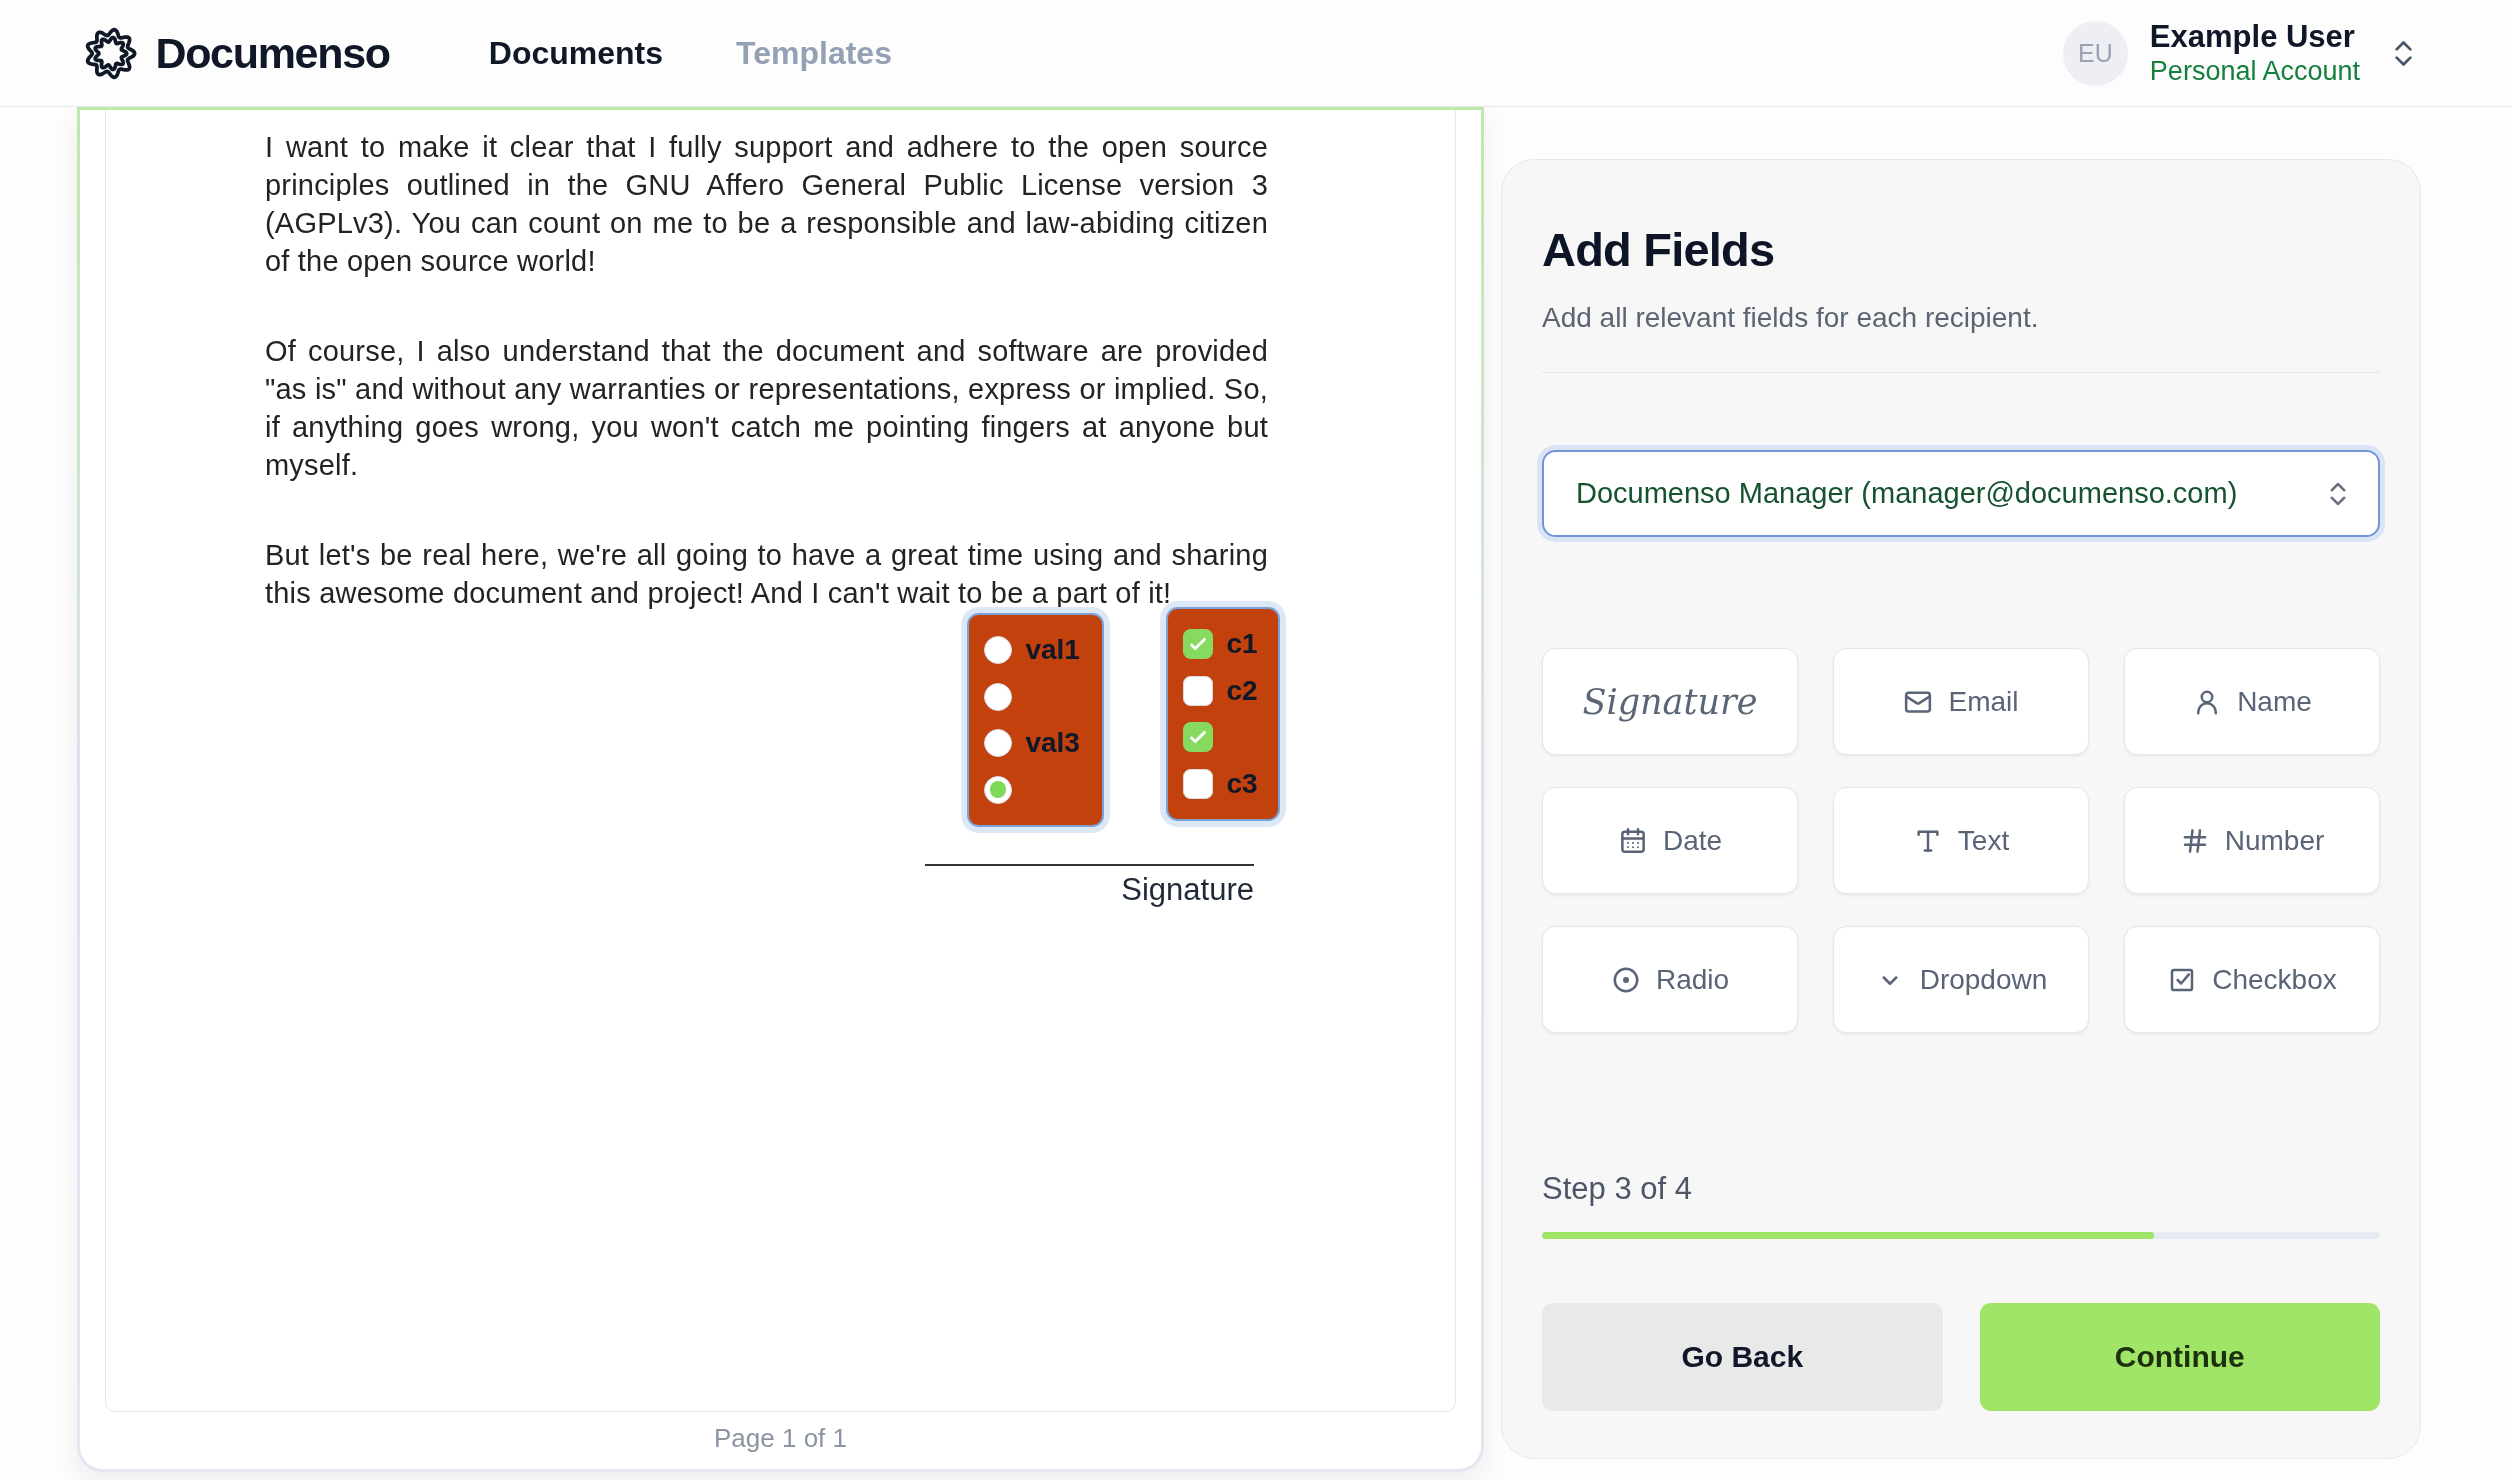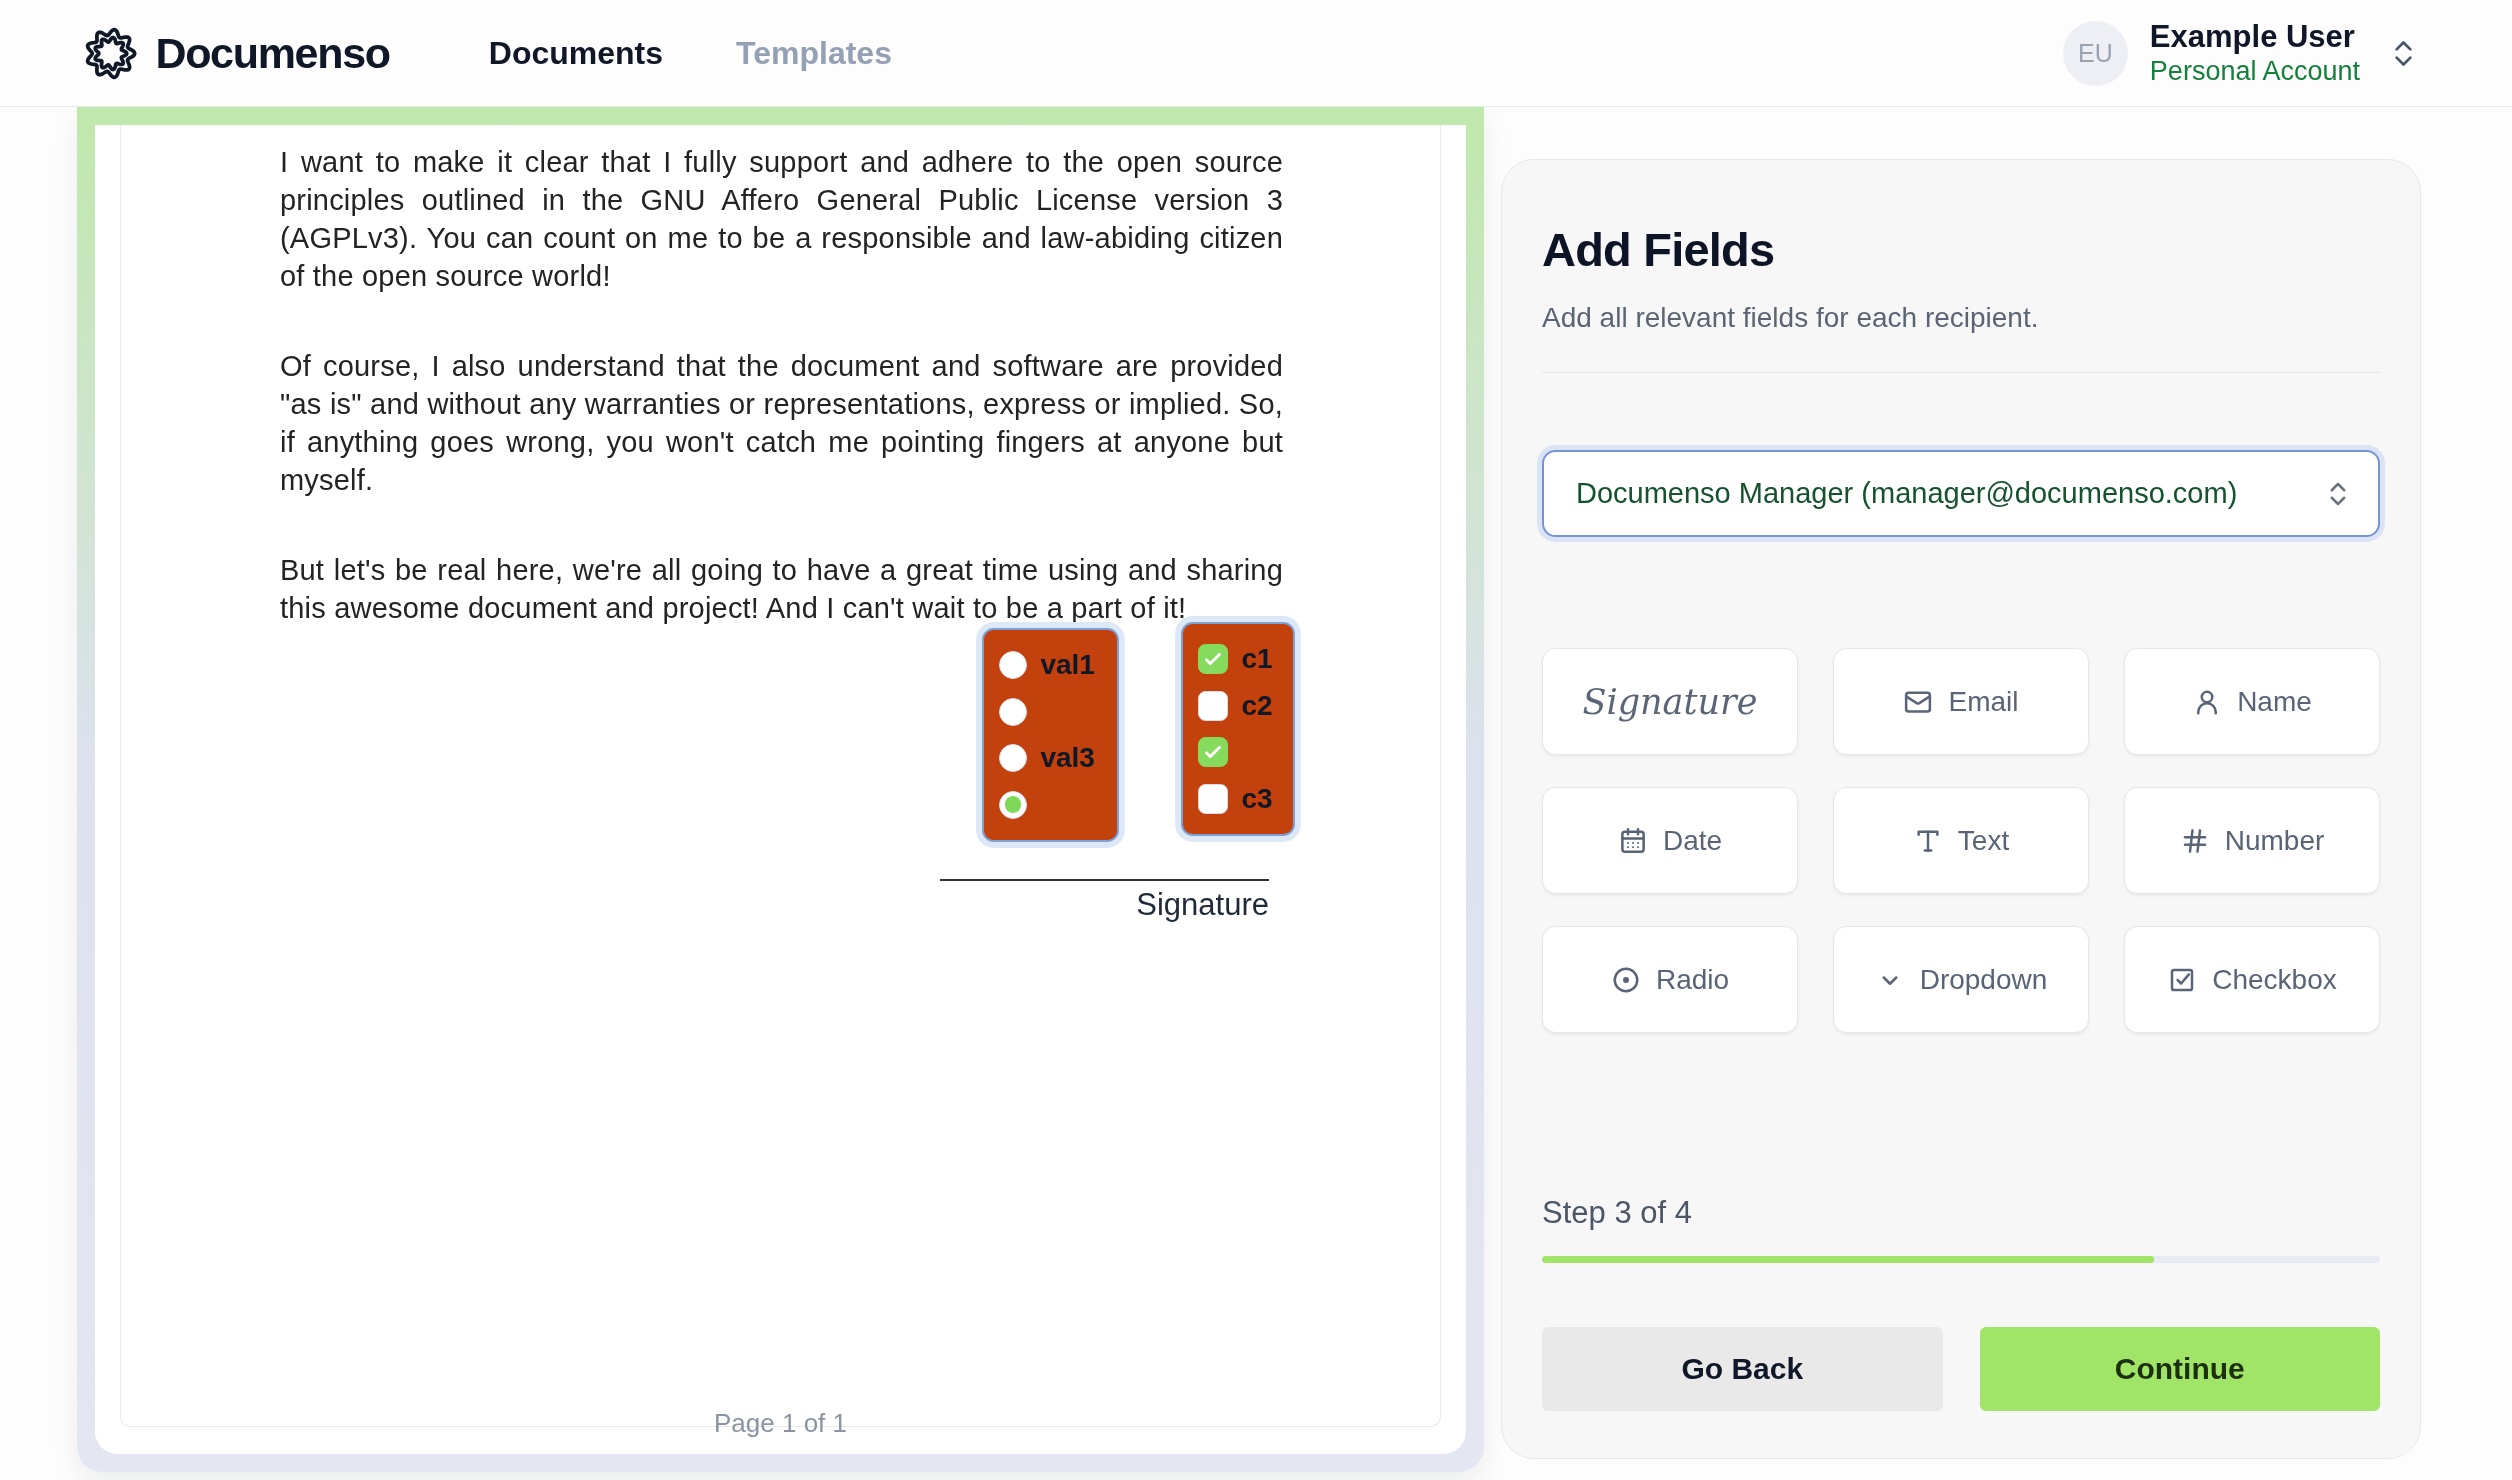--- a/index.html
+++ b/index.html
@@ -28,21 +28,21 @@
   .avatar { width:65px; height:65px; border-radius:50%; background:#edeff5;
             display:flex; align-items:center; justify-content:center;
             font-size:25px; color:#9aa3b2; font-weight:500; }
   .user-name { font-size:31px; font-weight:700; color:#0f1729; line-height:1.2; }
   .user-sub { font-size:27px; color:#15803d; line-height:1.25; }
   .userblock .updown { width:33px; height:33px; color:#475569; margin-left:5px; }
 
   
   .doc-card-wrap { position:absolute; left:77px; top:107px; width:1407px; height:1365px;
                    background:linear-gradient(180deg,#bfe8ab 0%,#dde1ee 48%,#e4e7f1 100%);
-                   border-radius:0 0 25px 25px; padding:18px;
+                   border-radius:0 0 25px 25px; padding:3px;
                    box-shadow:0 11.7px 28px rgba(16,24,40,.07); }
   .doc-card { width:100%; height:100%; background:#ffffff; border-radius:0 0 22.6px 22.6px;
               position:relative; }
   .doc-page { position:absolute; left:25px; right:25px; top:0; height:1302px;
               background:#ffffff; border:0.8px solid #e7e9ee; border-top:none;
               border-radius:0 0 10px 10px; }
   .doc-text { margin:18.4px 0 0 159px; width:1003px; font-size:29px; line-height:38px;
               color:#232323; text-align:justify; letter-spacing:0.2px; }
   .doc-text p { margin-bottom:52px; }
   .doc-footer { position:absolute; left:0; right:0; bottom:15px; text-align:center;
@@ -86,21 +86,21 @@
                color:#596476; font-size:28px; box-shadow:0 1.7px 3.3px rgba(16,24,40,.05);
                cursor:pointer; }
   .field-btn svg { width:30px; height:30px; flex:none; }
   .script-label { font-family:"DejaVu Serif","Liberation Serif",serif; font-style:italic;
                   font-size:35px; color:#5a6575; }
   .panel-footer { position:absolute; left:40px; right:40px; bottom:47px; }
   .step-text { font-size:31px; color:#4c5667; }
   .progress { margin-top:25px; height:6.7px; border-radius:3.3px; background:#e9ebf4; overflow:hidden; }
   .progress-fill { height:100%; background:#a0e468; border-radius:3.3px; }
   .panel-actions { margin-top:64px; display:flex; gap:37px; }
-  .btn { flex:1; height:84px; border:none; border-radius:6px; font-size:30px; font-weight:600;
+  .btn { flex:1; height:108px; border:none; border-radius:11px; font-size:30px; font-weight:600;
          display:flex; align-items:center; justify-content:center; cursor:pointer;
          font-family:inherit; }
   .btn-back { background:#e9e9ea; color:#0f1729; }
   .btn-continue { background:#a0e567; color:#1c300d; }
 </style>
 </head>
 <body>
 
 <header class="navbar">
   <div class="brand">

